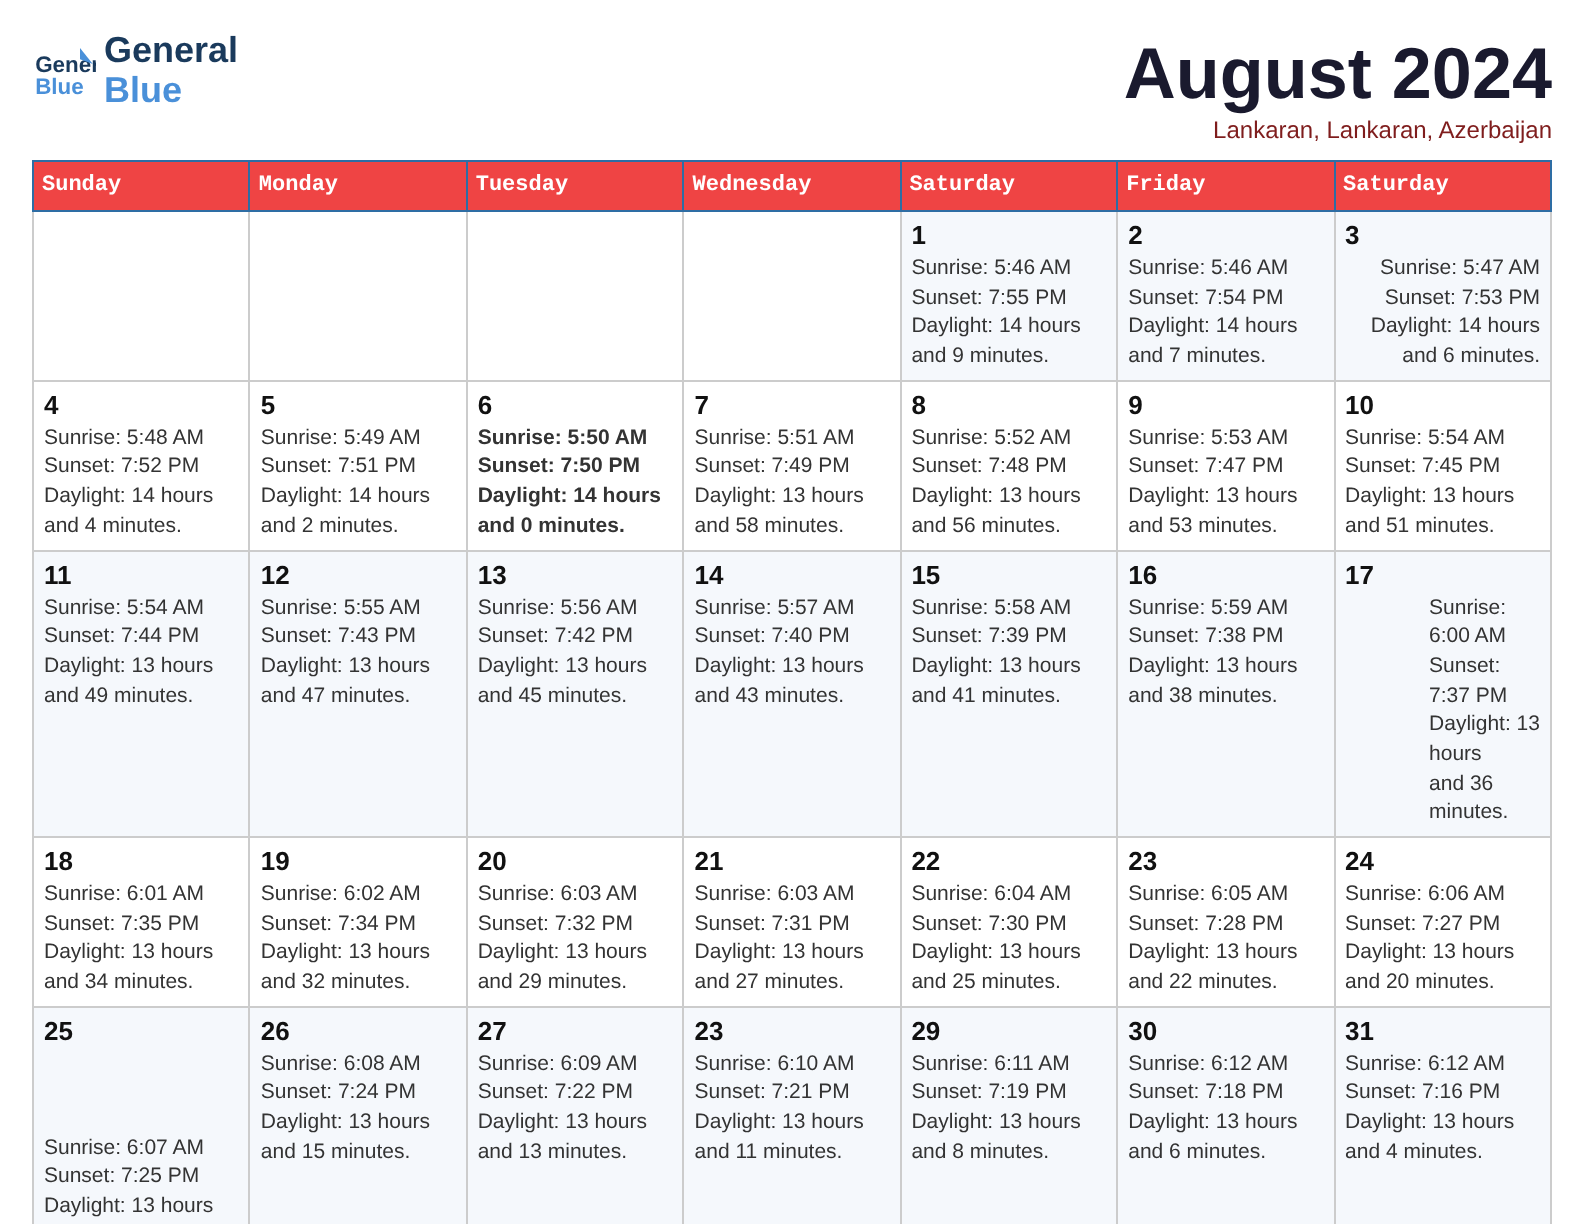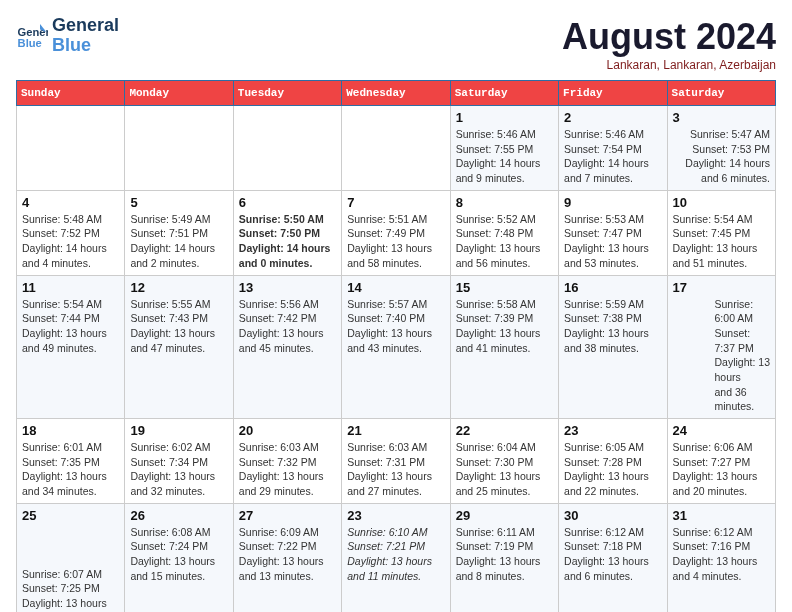--- a/index.html
+++ b/index.html
@@ -324,21 +324,21 @@
         </td>
         <td>
           <span class="day-number">27</span>
           <div class="day-info" style="white-space: pre-line;">Sunrise: 6:09 AM
 Sunset: 7:22 PM
 Daylight: 13 hours
 and 13 minutes.</div>
         </td>
         <td>
           <span class="day-number">23</span>
-          <div class="day-info" style="white-space: pre-line; font-style: italic;">Sunrise: 6:10 AM
+          <div class="day-info" style="white-space: pre-line;">Sunrise: 6:10 AM
 Sunset: 7:21 PM
 Daylight: 13 hours
 and 11 minutes.</div>
         </td>
         <td>
           <span class="day-number">29</span>
           <div class="day-info" style="white-space: pre-line;">Sunrise: 6:11 AM
 Sunset: 7:19 PM
 Daylight: 13 hours
 and 8 minutes.</div>

